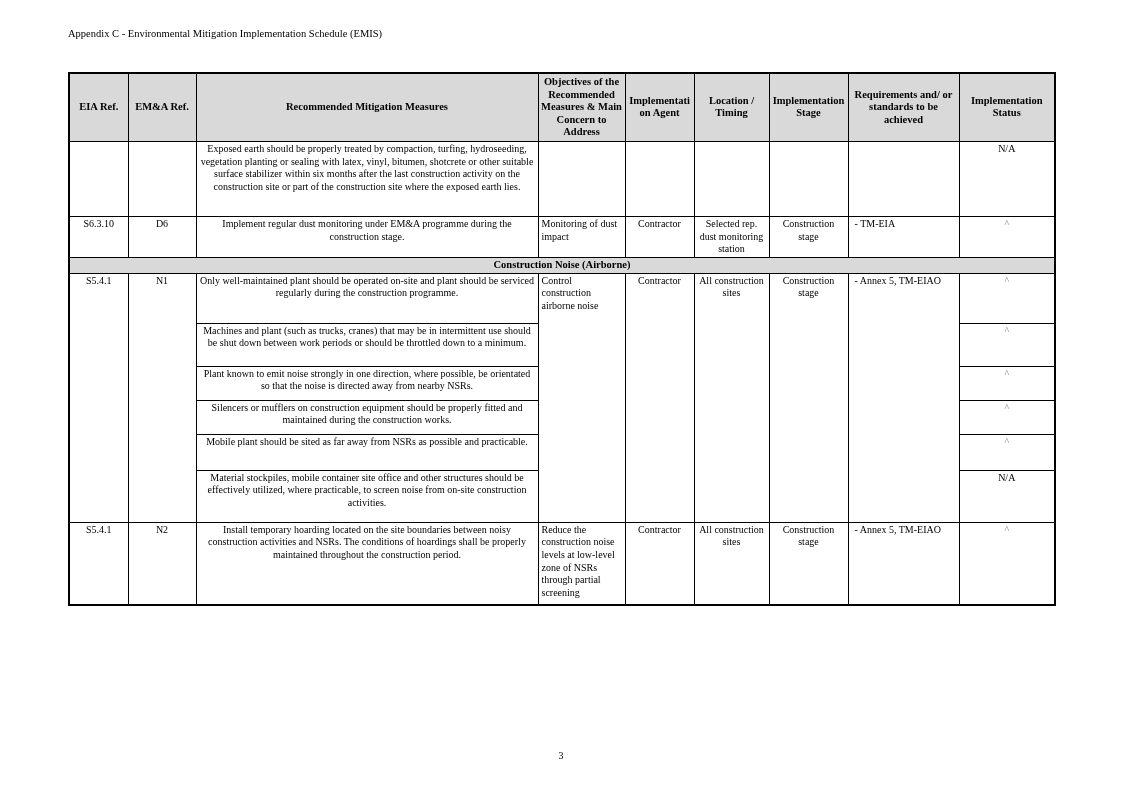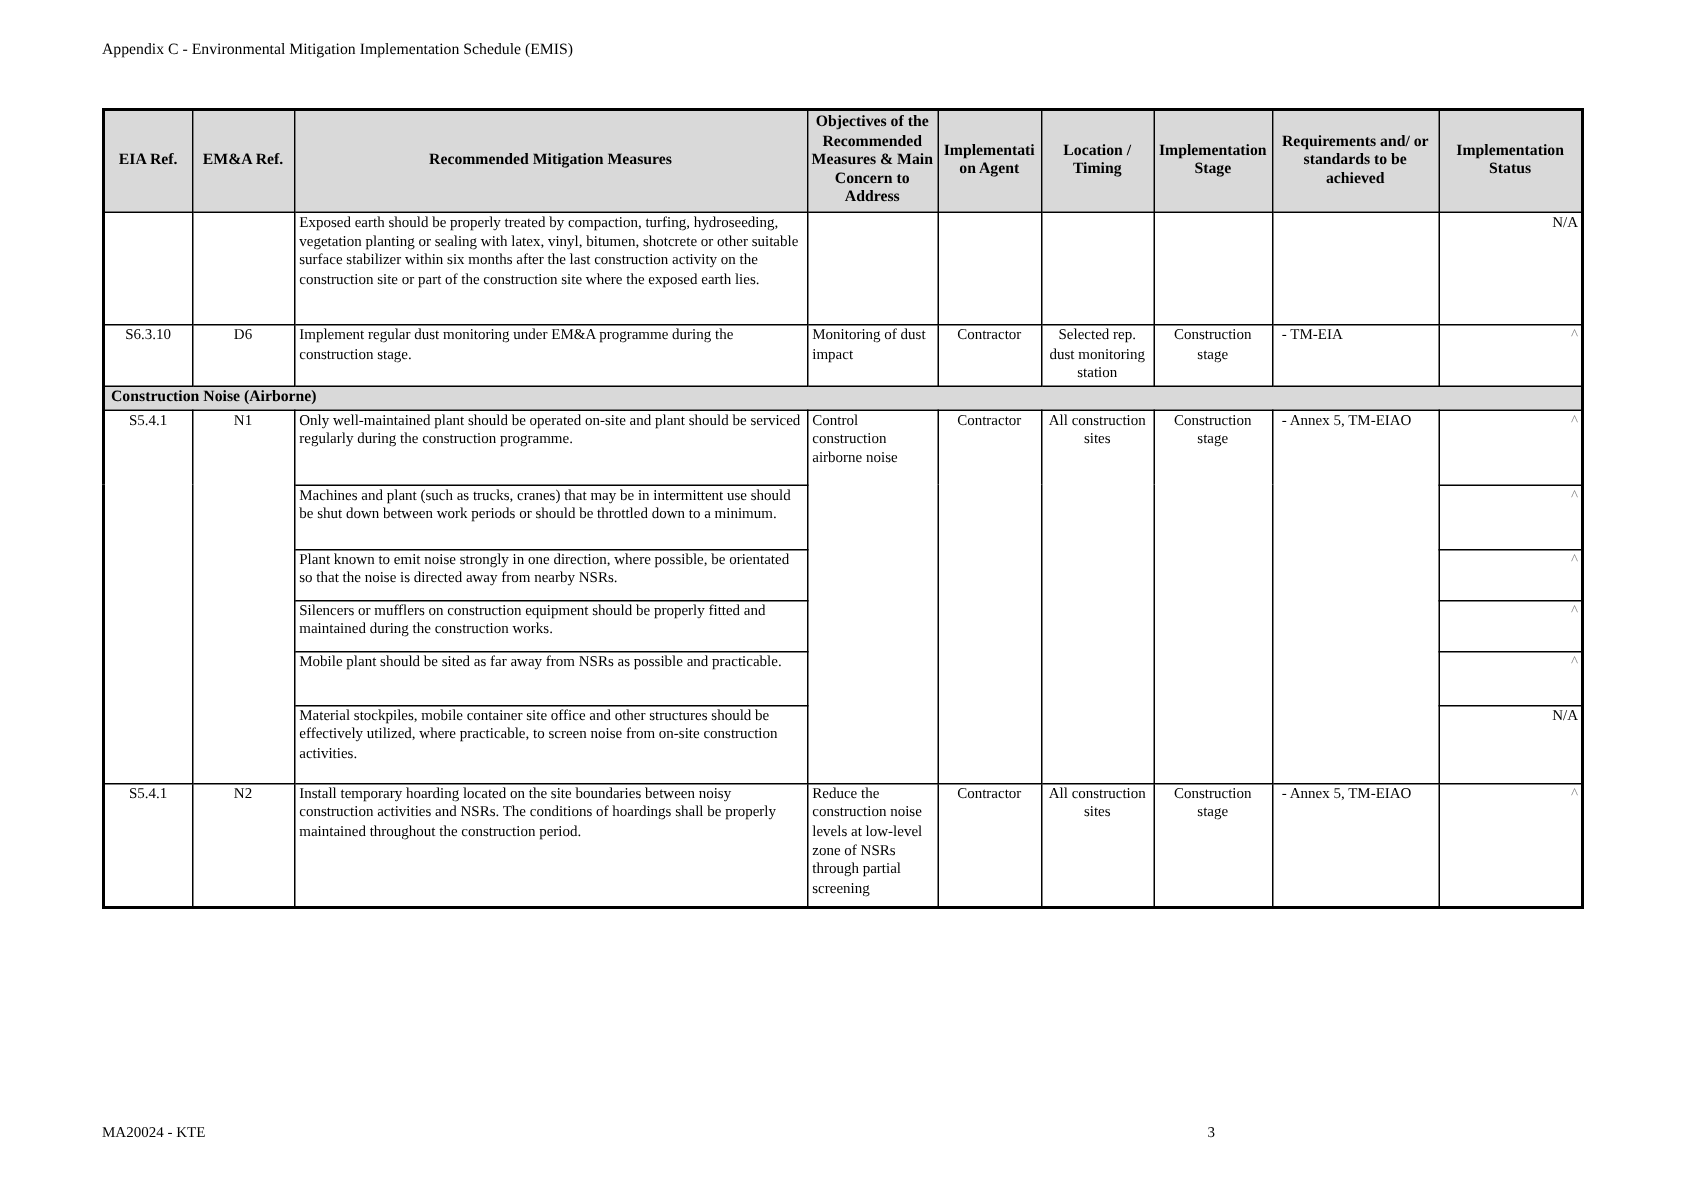--- a/index.html
+++ b/index.html
@@ -34,31 +34,31 @@
   }
   table.emis th {
     background: #d9d9d9;
     font-size: 10.5px;
     font-weight: bold;
     text-align: center;
     vertical-align: middle;
     padding: 2px 2px;
     overflow-wrap: break-word;
   }
-  td.c-measure { text-align: left; padding: 1px 3px; }
+  td.c-measure { text-align: center; padding: 1px 3px; }
   td.c-obj     { text-align: left; padding: 1px 3px; }
   td.c-req     { text-align: left; padding: 1px 2px 1px 6px; margin-top: 24px; }
   td.c-center  { text-align: center; padding: 1px 2px; }
-  td.c-status  { text-align: right; padding: 1px 2px; }
+  td.c-status  { text-align: center; padding: 1px 2px; }
   td.caret     { color: #7d7d7d; font-size: 9.5px; }
   tr.section-row td {
     background: #d9d9d9;
     font-weight: bold;
     font-size: 10.5px;
-    text-align: left;
+    text-align: center;
     padding: 1px 4px;
     vertical-align: middle;
   }
   .footer {
     position: absolute;
     left: 68px;
     top: 750px;
     width: 986px;
     display: flex;
     font-size: 10px;
@@ -166,15 +166,14 @@
     <td class="c-center">Contractor</td>
     <td class="c-center">All construction sites</td>
     <td class="c-center">Construction stage</td>
     <td class="c-req">- Annex 5, TM-EIAO</td>
     <td class="c-status caret">^</td>
   </tr>
 </tbody>
   </table>
 
 <div class="footer">
-  <span class="f-left">MA20024 - KTE</span>
   <span class="f-mid">3</span>
 </div>
 
 </body></html>

